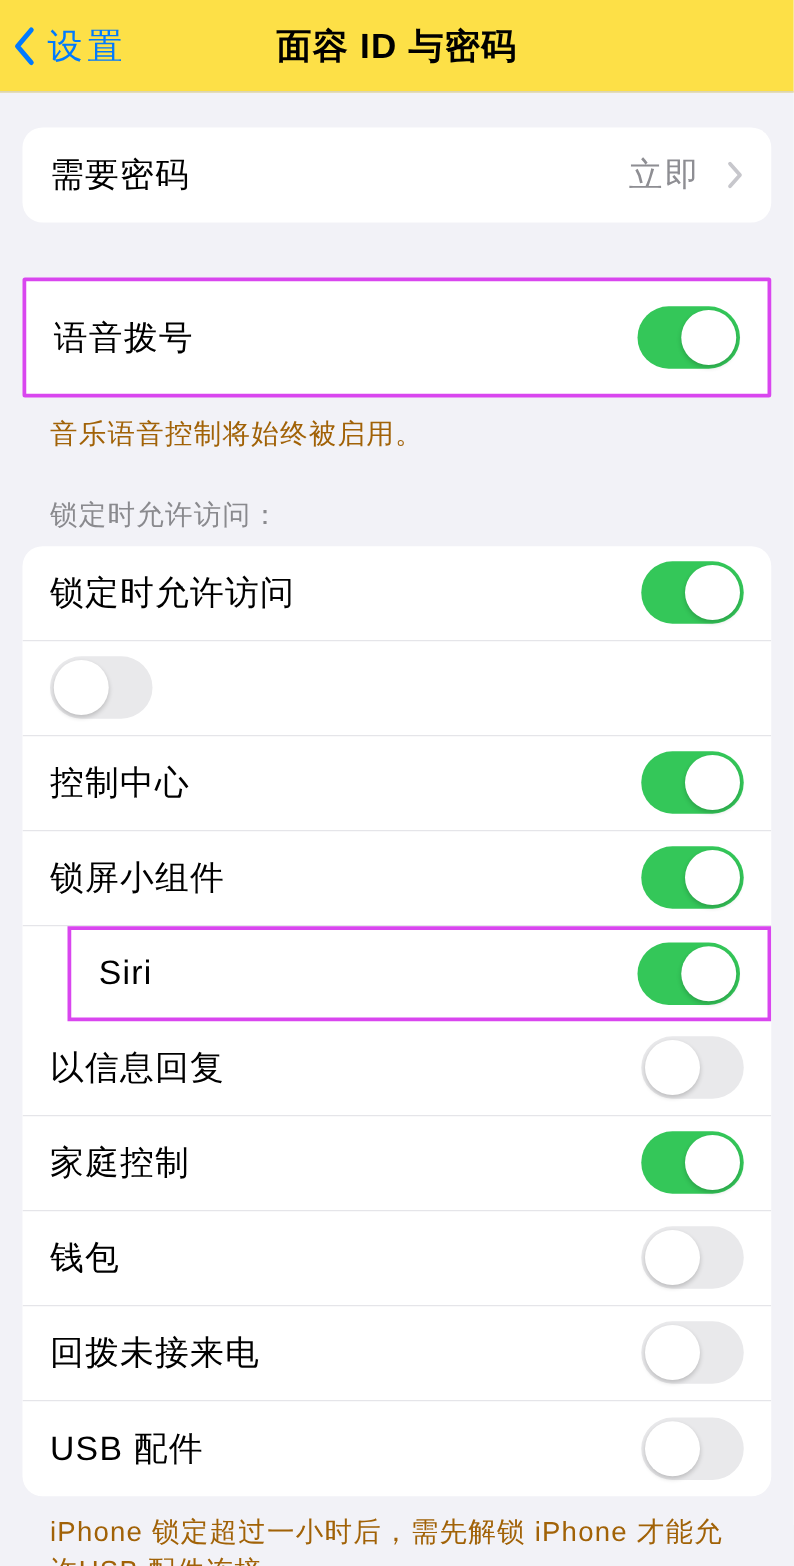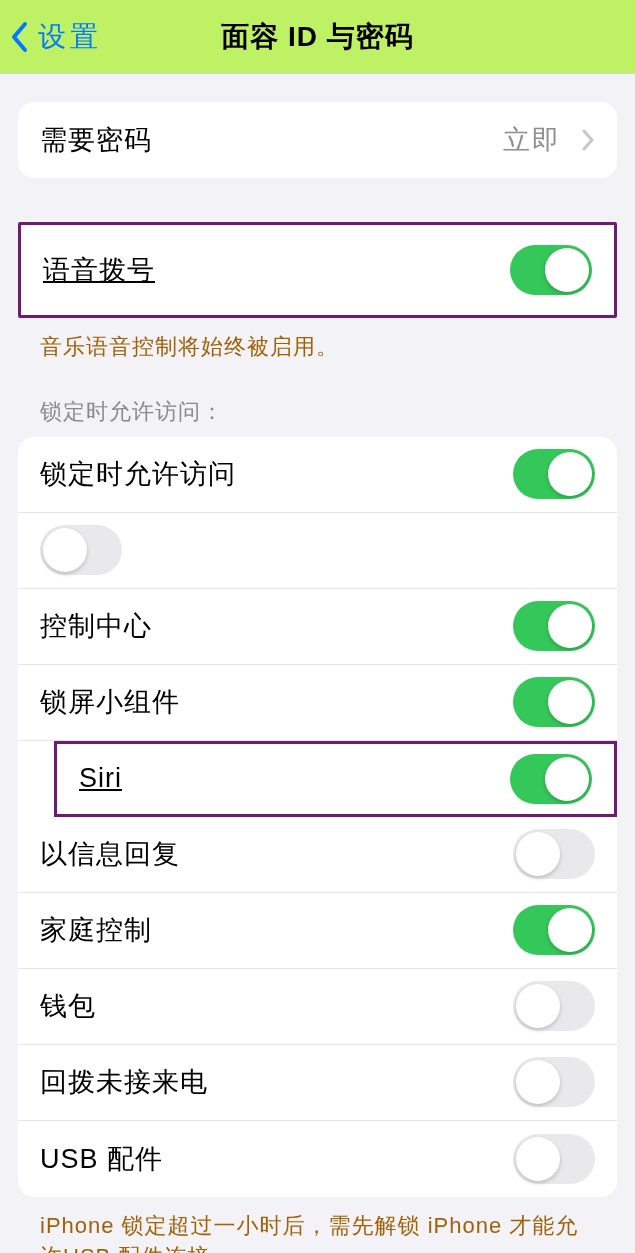--- a/index.html
+++ b/index.html
@@ -12,21 +12,21 @@
       font-family: -apple-system, "PingFang SC", "Helvetica Neue", Arial, sans-serif;
       background: #f2f2f7;
       width: 635px;
       height: 1253px;
       overflow: hidden;
     }
     .nav-bar {
       display: flex;
       align-items: center;
       height: 74px;
-      background: #bef264;
+      background: #fde047;
       border-bottom: 1px solid #d1d1d5;
       position: relative;
     }
     .back-button {
       display: flex;
       align-items: center;
       padding-left: 10px;
       color: #007aff;
       font-size: 28px;
       cursor: pointer;
@@ -131,23 +131,22 @@
       top: 3px;
       box-shadow: 0 2px 4px rgba(0,0,0,0.2);
     }
     .toggle-on .toggle-knob {
       right: 3px;
     }
     .toggle-off .toggle-knob {
       left: 3px;
     }
     .highlight-red {
-      border: 3px solid #701a75;
+      border: 3px solid #d946ef;
       border-radius: 2px;
-      text-decoration: underline;
     }
     .group-voice {
       margin-top: 44px;
     }
     .group-lock {
       margin-top: 34px;
     }
     .cell-voice {
       min-height: 90px;
     }

